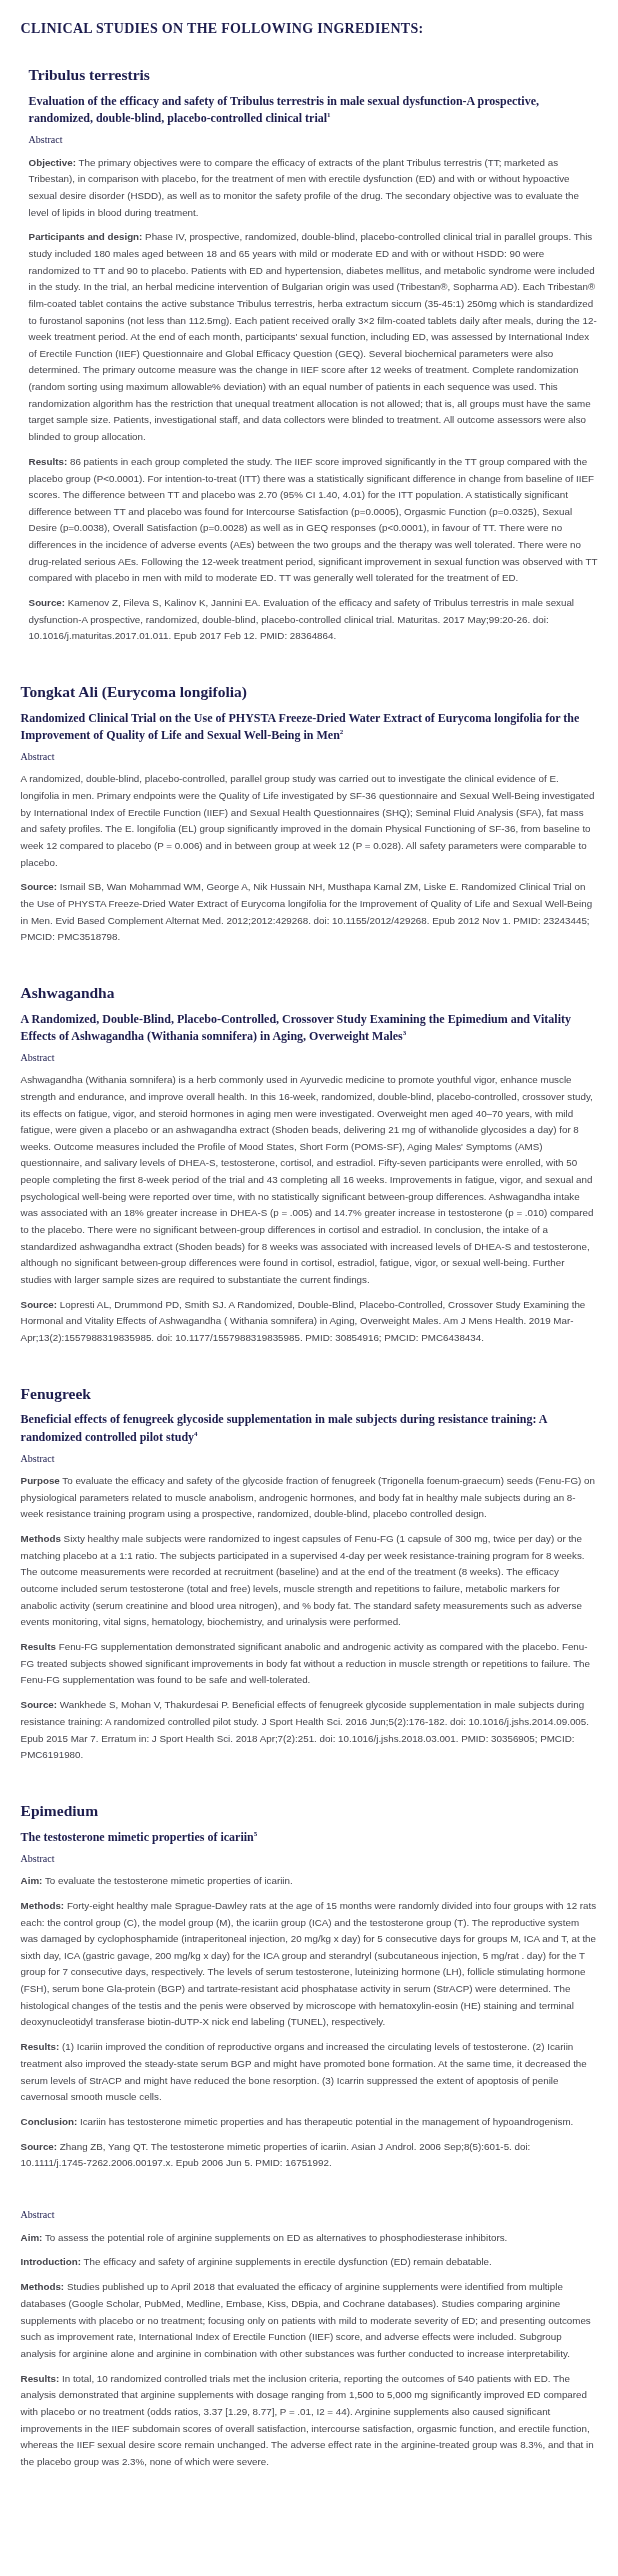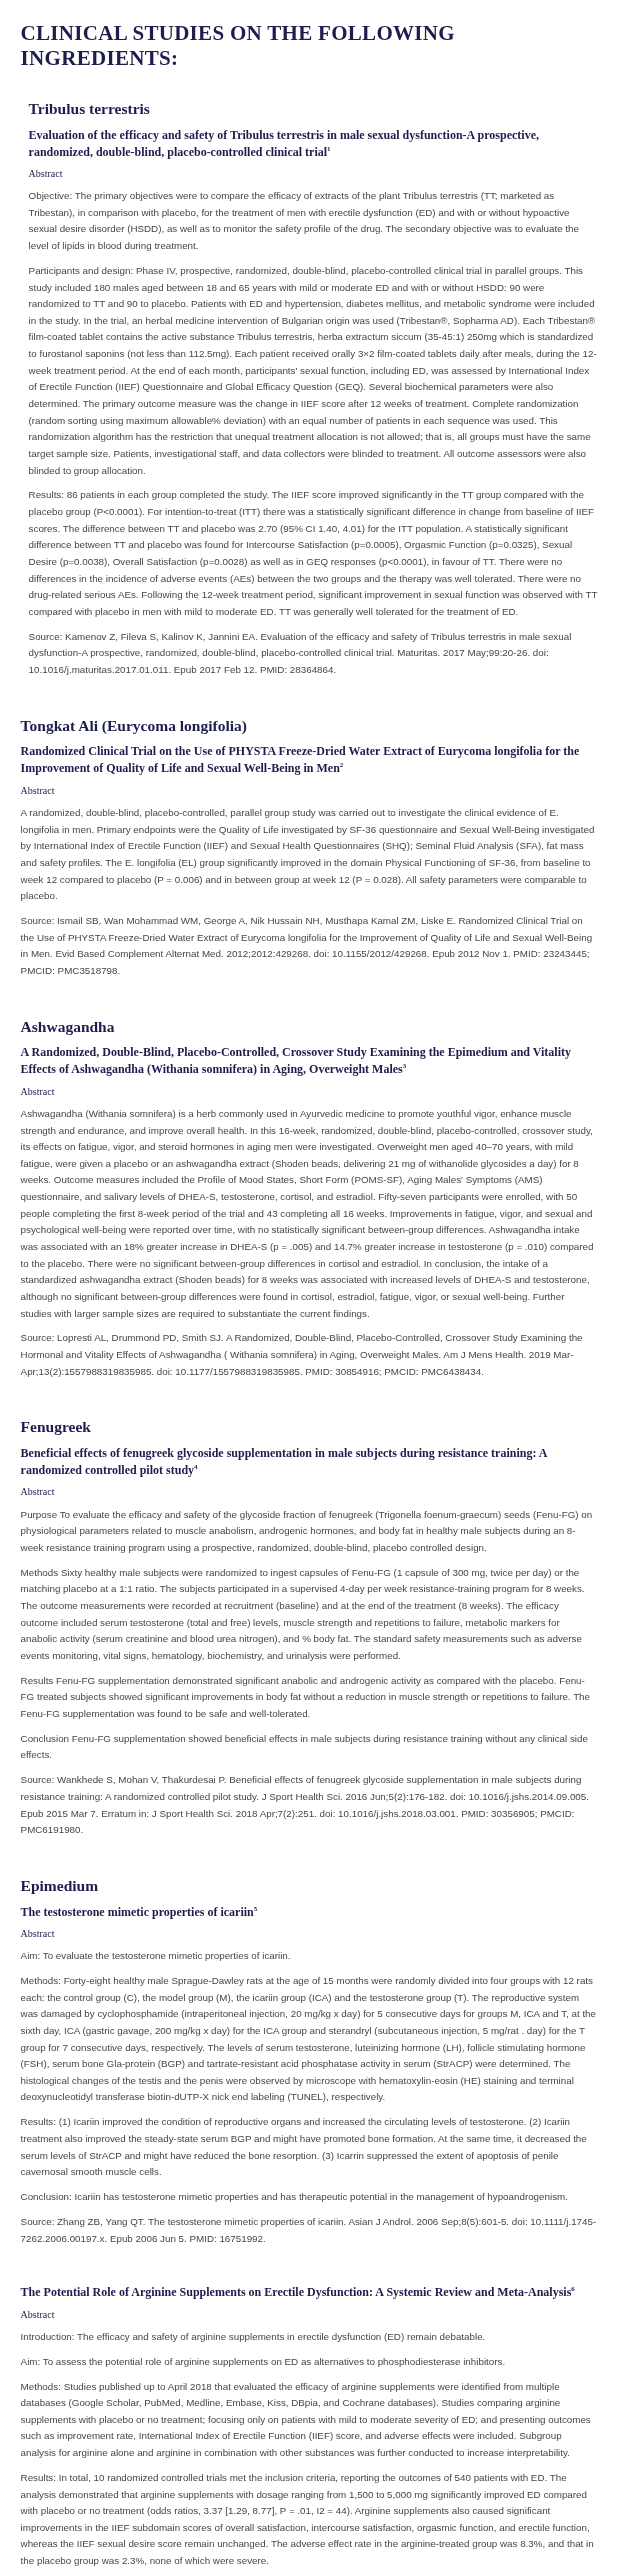--- a/index.html
+++ b/index.html
@@ -11,30 +11,30 @@
   html,body{margin:0;padding:0;background:var(--page-bg);}
   body{
     width:618px;
     box-sizing:border-box;
     font-family:"Liberation Sans","DejaVu Sans",sans-serif;
     color:var(--body-color);
   }
   main{padding:20.6px 20.6px 46px;box-sizing:border-box;width:618px;}
   h1,h2,h3,h4{font-family:"Liberation Serif","DejaVu Serif",serif;color:var(--heading-color);}
   h1[data-name="page-title"]{
-    font-size:21px;font-weight:700;letter-spacing:0.3px;margin:0 0 25px;line-height:1.2;
+    font-size:14px;font-weight:700;letter-spacing:0.3px;margin:0 0 25px;line-height:1.2;
   }
   section.ingredient{margin:0;padding-top:29px;}
   #sections section.ingredient:first-child{padding-top:3.1px;margin-left:8px;}
   h2.ingredient-name{font-size:15.5px;font-weight:700;margin:0 0 8.2px;line-height:1.25;}
   h3.study-title{font-size:12px;font-weight:700;margin:0 0 7.2px;line-height:1.42;max-width:577px;}
   h3.study-title sup{font-size:58%;line-height:0;}
   h4.abstract-heading{font-size:10px;font-weight:400;margin:0 0 9.3px;}
   p.doc-paragraph{font-size:9.8px;line-height:1.7;margin:0 0 8.2px;max-width:577px;}
-  p.doc-paragraph strong{font-weight:400;color:var(--body-color);}
+  p.doc-paragraph strong{font-weight:700;color:var(--body-color);}
 </style>
 </head>
 <body>
 
 <main data-name="document">
   <h1 data-name="page-title">CLINICAL STUDIES ON THE FOLLOWING INGREDIENTS:</h1>
 
   <div id="sections" data-name="sections-container">
       <section class="ingredient" data-name="ingredient-section-tribulus-terrestris">
         <h2 class="ingredient-name" data-name="ingredient-heading">Tribulus terrestris</h2>
@@ -59,37 +59,35 @@
         <p class="doc-paragraph" data-name="abstract-paragraph"><span data-name="paragraph-text">Ashwagandha (Withania somnifera) is a herb commonly used in Ayurvedic medicine to promote youthful vigor, enhance muscle strength and endurance, and improve overall health. In this 16-week, randomized, double-blind, placebo-controlled, crossover study, its effects on fatigue, vigor, and steroid hormones in aging men were investigated. Overweight men aged 40–70 years, with mild fatigue, were given a placebo or an ashwagandha extract (Shoden beads, delivering 21 mg of withanolide glycosides a day) for 8 weeks. Outcome measures included the Profile of Mood States, Short Form (POMS-SF), Aging Males' Symptoms (AMS) questionnaire, and salivary levels of DHEA-S, testosterone, cortisol, and estradiol. Fifty-seven participants were enrolled, with 50 people completing the first 8-week period of the trial and 43 completing all 16 weeks. Improvements in fatigue, vigor, and sexual and psychological well-being were reported over time, with no statistically significant between-group differences. Ashwagandha intake was associated with an 18% greater increase in DHEA-S (p = .005) and 14.7% greater increase in testosterone (p = .010) compared to the placebo. There were no significant between-group differences in cortisol and estradiol. In conclusion, the intake of a standardized ashwagandha extract (Shoden beads) for 8 weeks was associated with increased levels of DHEA-S and testosterone, although no significant between-group differences were found in cortisol, estradiol, fatigue, vigor, or sexual well-being. Further studies with larger sample sizes are required to substantiate the current findings.</span></p>
         <p class="doc-paragraph" data-name="abstract-paragraph"><strong data-name="paragraph-label">Source:</strong> <span data-name="paragraph-text">Lopresti AL, Drummond PD, Smith SJ. A Randomized, Double-Blind, Placebo-Controlled, Crossover Study Examining the Hormonal and Vitality Effects of Ashwagandha ( Withania somnifera) in Aging, Overweight Males. Am J Mens Health. 2019 Mar-Apr;13(2):1557988319835985. doi: 10.1177/1557988319835985. PMID: 30854916; PMCID: PMC6438434.</span></p>
       </section>
       <section class="ingredient" data-name="ingredient-section-fenugreek">
         <h2 class="ingredient-name" data-name="ingredient-heading">Fenugreek</h2>
         <h3 class="study-title" data-name="study-title"><span data-name="study-title-text">Beneficial effects of fenugreek glycoside supplementation in male subjects during resistance training: A randomized controlled pilot study</span><sup data-name="citation-superscript">4</sup></h3>
         <h4 class="abstract-heading" data-name="abstract-heading">Abstract</h4>
         <p class="doc-paragraph" data-name="abstract-paragraph"><strong data-name="paragraph-label">Purpose</strong> <span data-name="paragraph-text">To evaluate the efficacy and safety of the glycoside fraction of fenugreek (Trigonella foenum-graecum) seeds (Fenu-FG) on physiological parameters related to muscle anabolism, androgenic hormones, and body fat in healthy male subjects during an 8-week resistance training program using a prospective, randomized, double-blind, placebo controlled design.</span></p>
         <p class="doc-paragraph" data-name="abstract-paragraph"><strong data-name="paragraph-label">Methods</strong> <span data-name="paragraph-text">Sixty healthy male subjects were randomized to ingest capsules of Fenu-FG (1 capsule of 300 mg, twice per day) or the matching placebo at a 1:1 ratio. The subjects participated in a supervised 4-day per week resistance-training program for 8 weeks. The outcome measurements were recorded at recruitment (baseline) and at the end of the treatment (8 weeks). The efficacy outcome included serum testosterone (total and free) levels, muscle strength and repetitions to failure, metabolic markers for anabolic activity (serum creatinine and blood urea nitrogen), and % body fat. The standard safety measurements such as adverse events monitoring, vital signs, hematology, biochemistry, and urinalysis were performed.</span></p>
         <p class="doc-paragraph" data-name="abstract-paragraph"><strong data-name="paragraph-label">Results</strong> <span data-name="paragraph-text">Fenu-FG supplementation demonstrated significant anabolic and androgenic activity as compared with the placebo. Fenu-FG treated subjects showed significant improvements in body fat without a reduction in muscle strength or repetitions to failure. The Fenu-FG supplementation was found to be safe and well-tolerated.</span></p>
-        <p class="doc-paragraph" data-name="abstract-paragraph"><strong data-name="paragraph-label">Conclusion</strong> <span data-name="paragraph-text">Fenu-FG supplementation showed beneficial effects in male subjects during resistance training without any clinical side effects.</span></p>
         <p class="doc-paragraph" data-name="abstract-paragraph"><strong data-name="paragraph-label">Source:</strong> <span data-name="paragraph-text">Wankhede S, Mohan V, Thakurdesai P. Beneficial effects of fenugreek glycoside supplementation in male subjects during resistance training: A randomized controlled pilot study. J Sport Health Sci. 2016 Jun;5(2):176-182. doi: 10.1016/j.jshs.2014.09.005. Epub 2015 Mar 7. Erratum in: J Sport Health Sci. 2018 Apr;7(2):251. doi: 10.1016/j.jshs.2018.03.001. PMID: 30356905; PMCID: PMC6191980.</span></p>
       </section>
       <section class="ingredient" data-name="ingredient-section-epimedium">
         <h2 class="ingredient-name" data-name="ingredient-heading">Epimedium</h2>
         <h3 class="study-title" data-name="study-title"><span data-name="study-title-text">The testosterone mimetic properties of icariin</span><sup data-name="citation-superscript">5</sup></h3>
         <h4 class="abstract-heading" data-name="abstract-heading">Abstract</h4>
         <p class="doc-paragraph" data-name="abstract-paragraph"><strong data-name="paragraph-label">Aim:</strong> <span data-name="paragraph-text">To evaluate the testosterone mimetic properties of icariin.</span></p>
         <p class="doc-paragraph" data-name="abstract-paragraph"><strong data-name="paragraph-label">Methods:</strong> <span data-name="paragraph-text">Forty-eight healthy male Sprague-Dawley rats at the age of 15 months were randomly divided into four groups with 12 rats each: the control group (C), the model group (M), the icariin group (ICA) and the testosterone group (T). The reproductive system was damaged by cyclophosphamide (intraperitoneal injection, 20 mg/kg x day) for 5 consecutive days for groups M, ICA and T, at the sixth day, ICA (gastric gavage, 200 mg/kg x day) for the ICA group and sterandryl (subcutaneous injection, 5 mg/rat . day) for the T group for 7 consecutive days, respectively. The levels of serum testosterone, luteinizing hormone (LH), follicle stimulating hormone (FSH), serum bone Gla-protein (BGP) and tartrate-resistant acid phosphatase activity in serum (StrACP) were determined. The histological changes of the testis and the penis were observed by microscope with hematoxylin-eosin (HE) staining and terminal deoxynucleotidyl transferase biotin-dUTP-X nick end labeling (TUNEL), respectively.</span></p>
         <p class="doc-paragraph" data-name="abstract-paragraph"><strong data-name="paragraph-label">Results:</strong> <span data-name="paragraph-text">(1) Icariin improved the condition of reproductive organs and increased the circulating levels of testosterone. (2) Icariin treatment also improved the steady-state serum BGP and might have promoted bone formation. At the same time, it decreased the serum levels of StrACP and might have reduced the bone resorption. (3) Icarrin suppressed the extent of apoptosis of penile cavernosal smooth muscle cells.</span></p>
         <p class="doc-paragraph" data-name="abstract-paragraph"><strong data-name="paragraph-label">Conclusion:</strong> <span data-name="paragraph-text">Icariin has testosterone mimetic properties and has therapeutic potential in the management of hypoandrogenism.</span></p>
         <p class="doc-paragraph" data-name="abstract-paragraph"><strong data-name="paragraph-label">Source:</strong> <span data-name="paragraph-text">Zhang ZB, Yang QT. The testosterone mimetic properties of icariin. Asian J Androl. 2006 Sep;8(5):601-5. doi: 10.1111/j.1745-7262.2006.00197.x. Epub 2006 Jun 5. PMID: 16751992.</span></p>
       </section>
       <section class="ingredient" data-name="ingredient-section-l-arginine">
-        <h3 class="study-title" data-name="study-title"><span data-name="study-title-text">The Potential Role of Arginine Supplements on Erectile Dysfunction: A Systemic Review and Meta-Analysis</span><sup data-name="citation-superscript">6</sup></h3>
         <h4 class="abstract-heading" data-name="abstract-heading">Abstract</h4>
+        <p class="doc-paragraph" data-name="abstract-paragraph"><strong data-name="paragraph-label">Aim:</strong> <span data-name="paragraph-text">To assess the potential role of arginine supplements on ED as alternatives to phosphodiesterase inhibitors.</span></p>
         <p class="doc-paragraph" data-name="abstract-paragraph"><strong data-name="paragraph-label">Introduction:</strong> <span data-name="paragraph-text">The efficacy and safety of arginine supplements in erectile dysfunction (ED) remain debatable.</span></p>
-        <p class="doc-paragraph" data-name="abstract-paragraph"><strong data-name="paragraph-label">Aim:</strong> <span data-name="paragraph-text">To assess the potential role of arginine supplements on ED as alternatives to phosphodiesterase inhibitors.</span></p>
         <p class="doc-paragraph" data-name="abstract-paragraph"><strong data-name="paragraph-label">Methods:</strong> <span data-name="paragraph-text">Studies published up to April 2018 that evaluated the efficacy of arginine supplements were identified from multiple databases (Google Scholar, PubMed, Medline, Embase, Kiss, DBpia, and Cochrane databases). Studies comparing arginine supplements with placebo or no treatment; focusing only on patients with mild to moderate severity of ED; and presenting outcomes such as improvement rate, International Index of Erectile Function (IIEF) score, and adverse effects were included. Subgroup analysis for arginine alone and arginine in combination with other substances was further conducted to increase interpretability.</span></p>
         <p class="doc-paragraph" data-name="abstract-paragraph"><strong data-name="paragraph-label">Results:</strong> <span data-name="paragraph-text">In total, 10 randomized controlled trials met the inclusion criteria, reporting the outcomes of 540 patients with ED. The analysis demonstrated that arginine supplements with dosage ranging from 1,500 to 5,000 mg significantly improved ED compared with placebo or no treatment (odds ratios, 3.37 [1.29, 8.77], P = .01, I2 = 44). Arginine supplements also caused significant improvements in the IIEF subdomain scores of overall satisfaction, intercourse satisfaction, orgasmic function, and erectile function, whereas the IIEF sexual desire score remain unchanged. The adverse effect rate in the arginine-treated group was 8.3%, and that in the placebo group was 2.3%, none of which were severe.</span></p>
       </section>
     </div>
 
 </main>
 
 
 </body></html>

